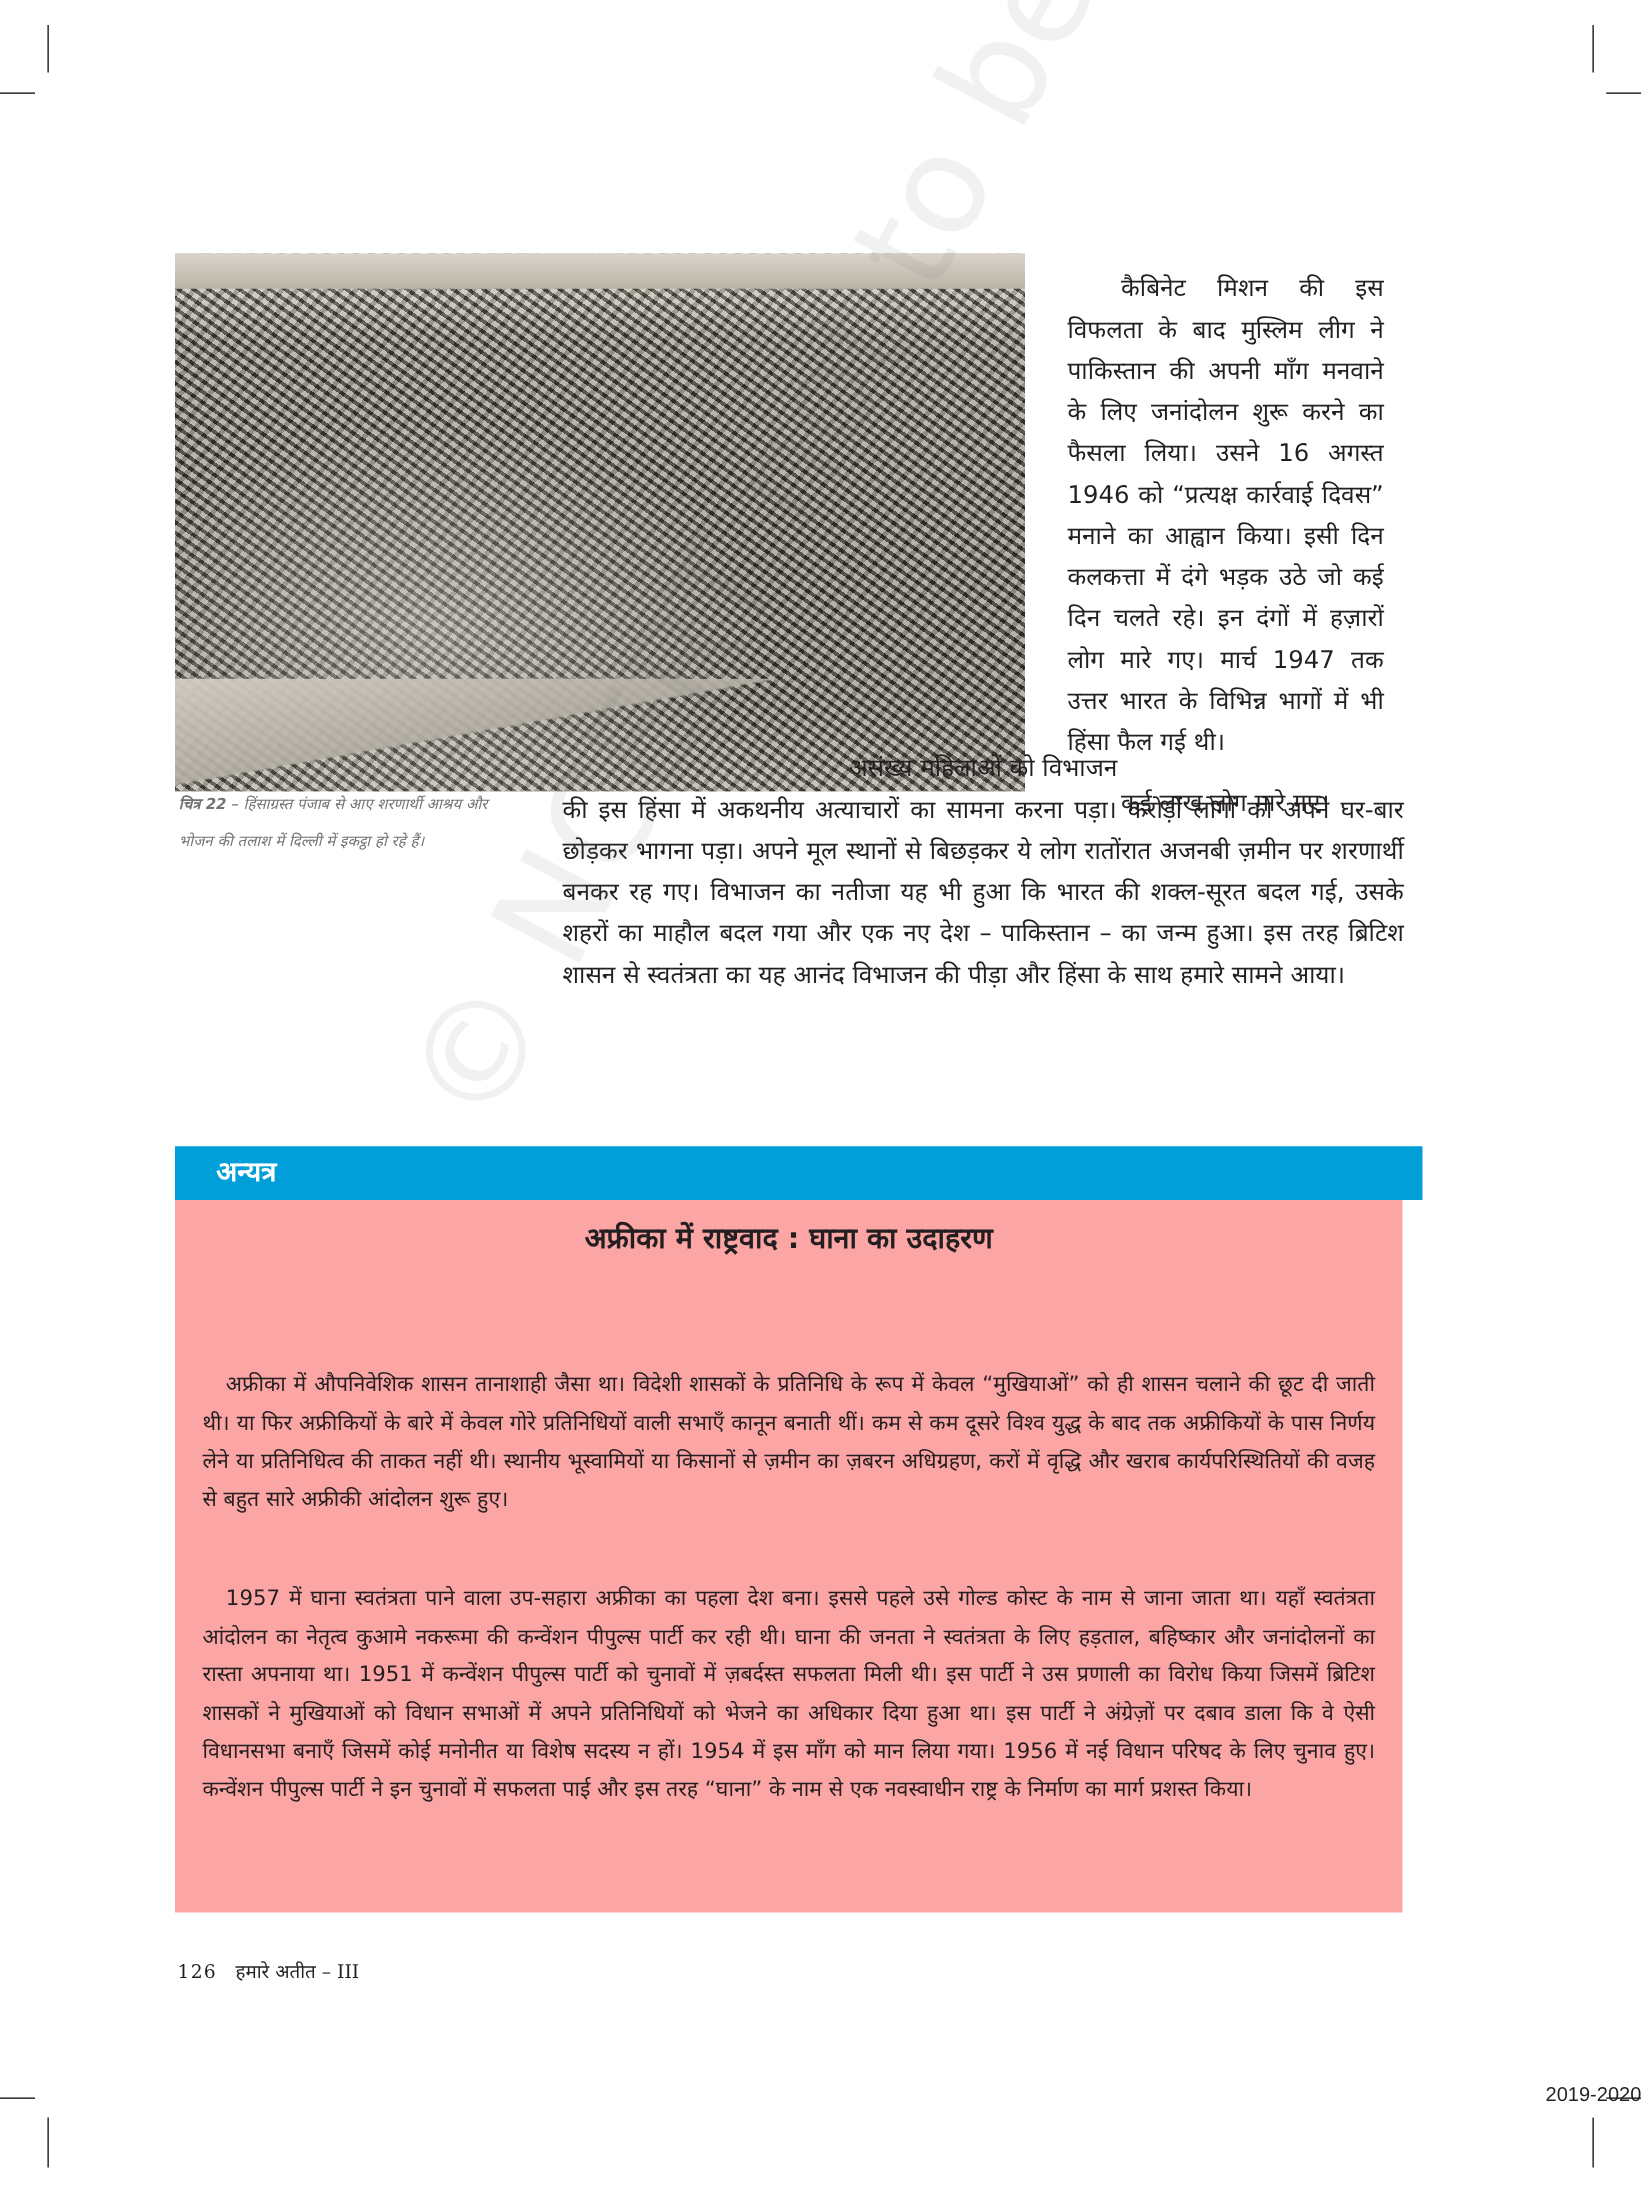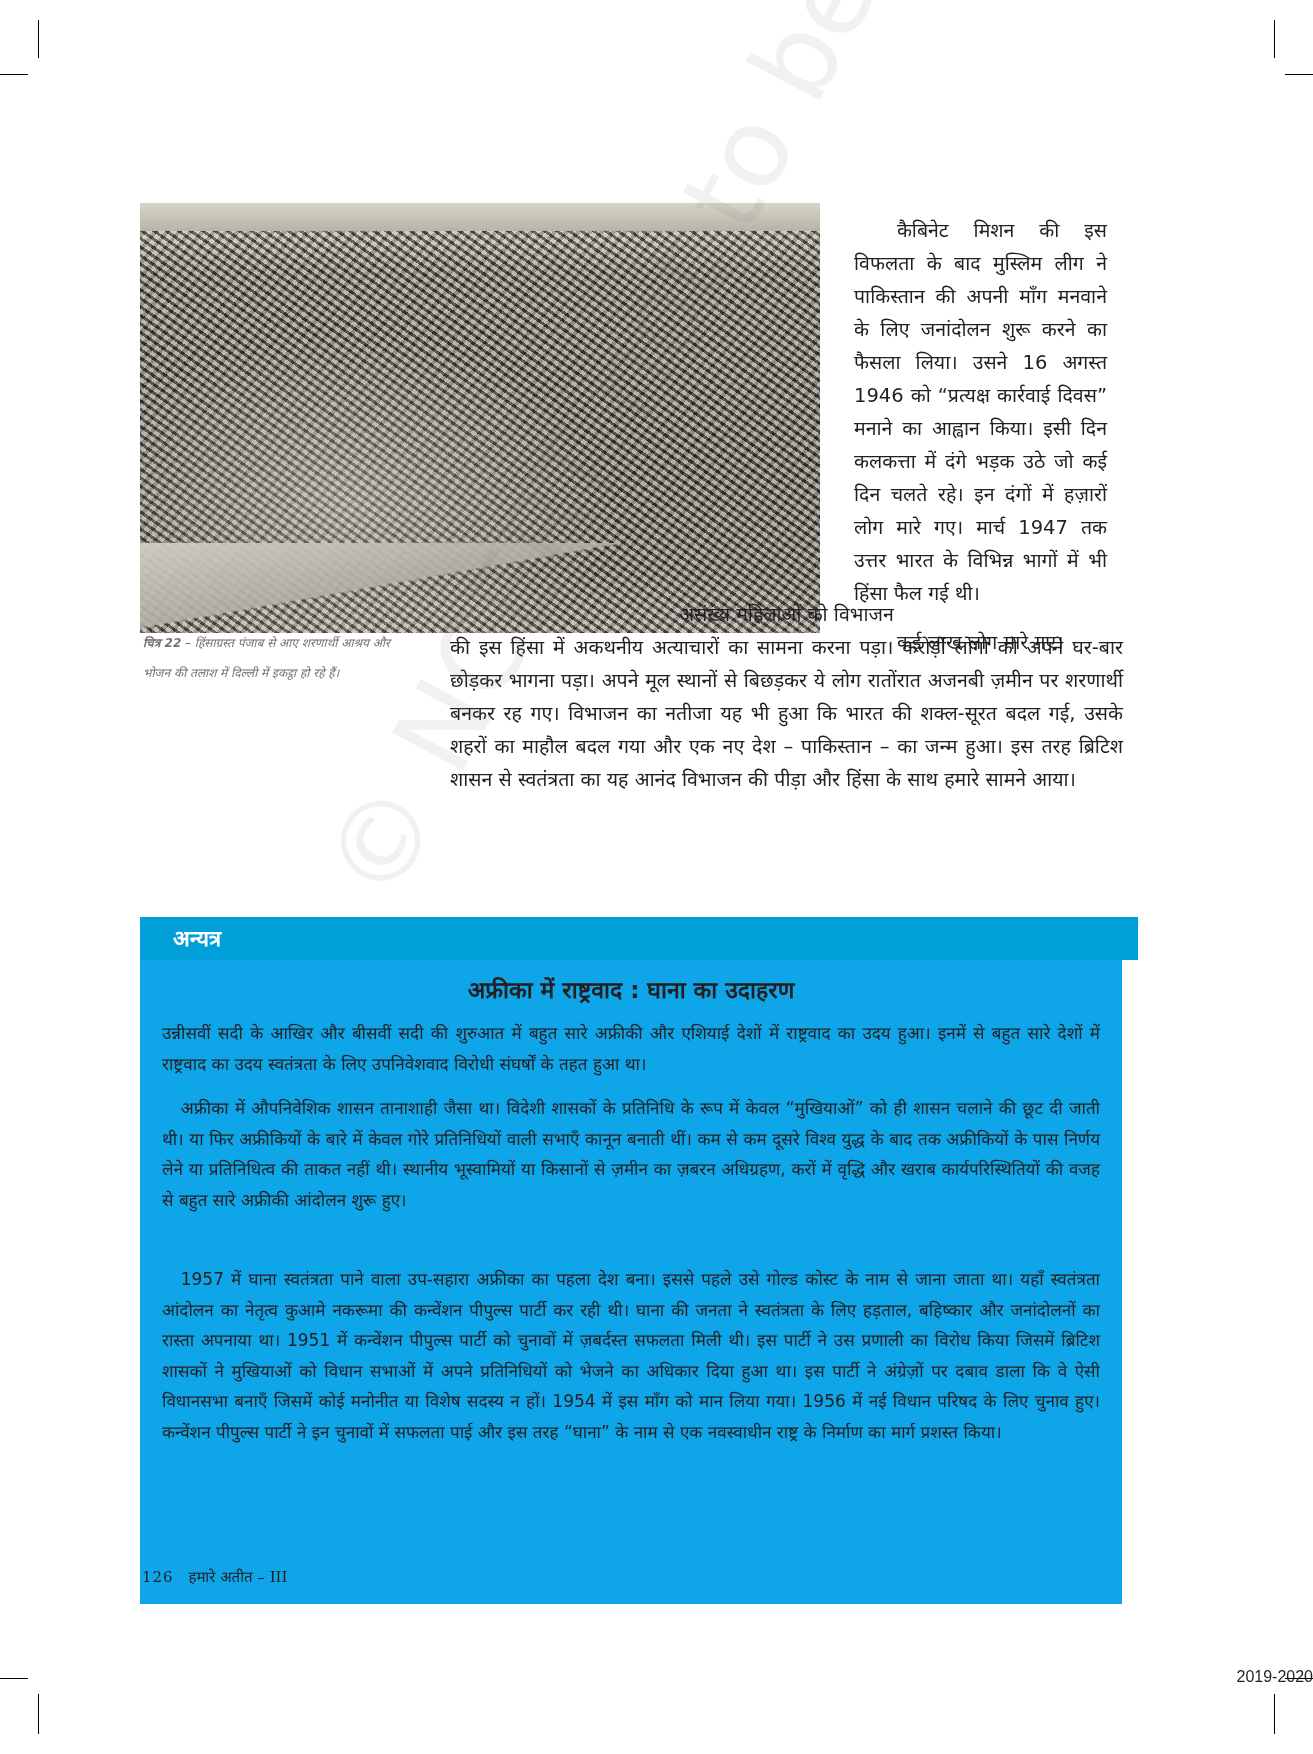--- a/index.html
+++ b/index.html
@@ -45,22 +45,22 @@
   }
   .wide .line-r { text-align: right; display: block; }
   .box-head {
     position: absolute; left: 140px; top: 917px; width: 982px; height: 43px;
     background: #009fd9; color: #ffffff;
     font-family: "DejaVu Sans", sans-serif; font-size: 22px; font-weight: bold;
     line-height: 43px; padding-left: 16px;
   }
   .box-head span { padding-left: 17px; }
   .box {
-    position: absolute; left: 140px; top: 960px; width: 982px; height: 644px;
-    background: #0ea5e9;
+    position: absolute; left: 140px; top: 960px; width: 982px; height: 570px;
+    background: #fca5a5;
   }
   .box h2 {
     margin: 0; position: absolute; left: 0; top: 13px; width: 100%;
     text-align: center; font-family: "DejaVu Sans", sans-serif;
     font-size: 23px; font-weight: bold; color: #231f20;
   }
   .box .para {
     position: absolute; left: 22px; width: 938px;
     font-family: "DejaVu Sans", sans-serif; font-size: 17px; line-height: 30.5px;
     text-align: justify; margin: 0;
@@ -113,21 +113,20 @@
   <span class="line-r" style="margin-bottom:0;text-align:center;">असंख्य महिलाओं को विभाजन</span>
   <span>की इस हिंसा में अकथनीय अत्याचारों का सामना करना पड़ा। करोड़ों लोगों को अपने घर-बार छोड़कर भागना पड़ा। अपने मूल स्थानों से बिछड़कर ये लोग रातोंरात अजनबी ज़मीन पर शरणार्थी बनकर रह गए। विभाजन का नतीजा यह भी हुआ कि भारत की शक्ल-सूरत बदल गई, उसके शहरों का माहौल बदल गया और एक नए देश – पाकिस्तान – का जन्म हुआ। इस तरह ब्रिटिश शासन से स्वतंत्रता का यह आनंद विभाजन की पीड़ा और हिंसा के साथ हमारे सामने आया।</span>
 </div>
 
 <div class="box-head">
   <span>अन्यत्र</span>
 </div>
 
 <div class="box">
   <h2>अफ्रीका में राष्ट्रवाद : घाना का उदाहरण</h2>
-  <p class="para first" style="top:58px;">उन्नीसवीं सदी के आखिर और बीसवीं सदी की शुरुआत में बहुत सारे अफ्रीकी और एशियाई देशों में राष्ट्रवाद का उदय हुआ। इनमें से बहुत सारे देशों में राष्ट्रवाद का उदय स्वतंत्रता के लिए उपनिवेशवाद विरोधी संघर्षों के तहत हुआ था।</p>
   <p class="para ind" style="top:133px;">अफ्रीका में औपनिवेशिक शासन तानाशाही जैसा था। विदेशी शासकों के प्रतिनिधि के रूप में केवल “मुखियाओं” को ही शासन चलाने की छूट दी जाती थी। या फिर अफ्रीकियों के बारे में केवल गोरे प्रतिनिधियों वाली सभाएँ कानून बनाती थीं। कम से कम दूसरे विश्व युद्ध के बाद तक अफ्रीकियों के पास निर्णय लेने या प्रतिनिधित्व की ताकत नहीं थी। स्थानीय भूस्वामियों या किसानों से ज़मीन का ज़बरन अधिग्रहण, करों में वृद्धि और खराब कार्यपरिस्थितियों की वजह से बहुत सारे अफ्रीकी आंदोलन शुरू हुए।</p>
   <p class="para ind" style="top:304px;">1957 में घाना स्वतंत्रता पाने वाला उप-सहारा अफ्रीका का पहला देश बना। इससे पहले उसे गोल्ड कोस्ट के नाम से जाना जाता था। यहाँ स्वतंत्रता आंदोलन का नेतृत्व कुआमे नकरूमा की कन्वेंशन पीपुल्स पार्टी कर रही थी। घाना की जनता ने स्वतंत्रता के लिए हड़ताल, बहिष्कार और जनांदोलनों का रास्ता अपनाया था। 1951 में कन्वेंशन पीपुल्स पार्टी को चुनावों में ज़बर्दस्त सफलता मिली थी। इस पार्टी ने उस प्रणाली का विरोध किया जिसमें ब्रिटिश शासकों ने मुखियाओं को विधान सभाओं में अपने प्रतिनिधियों को भेजने का अधिकार दिया हुआ था। इस पार्टी ने अंग्रेज़ों पर दबाव डाला कि वे ऐसी विधानसभा बनाएँ जिसमें कोई मनोनीत या विशेष सदस्य न हों। 1954 में इस माँग को मान लिया गया। 1956 में नई विधान परिषद के लिए चुनाव हुए। कन्वेंशन पीपुल्स पार्टी ने इन चुनावों में सफलता पाई और इस तरह “घाना” के नाम से एक नवस्वाधीन राष्ट्र के निर्माण का मार्ग प्रशस्त किया।</p>
 </div>
 
 <div class="folio">
   <span class="num">126</span>
   <span>हमारे अतीत – III</span>
 </div>
 
 <div class="year">2019-2020</div>

